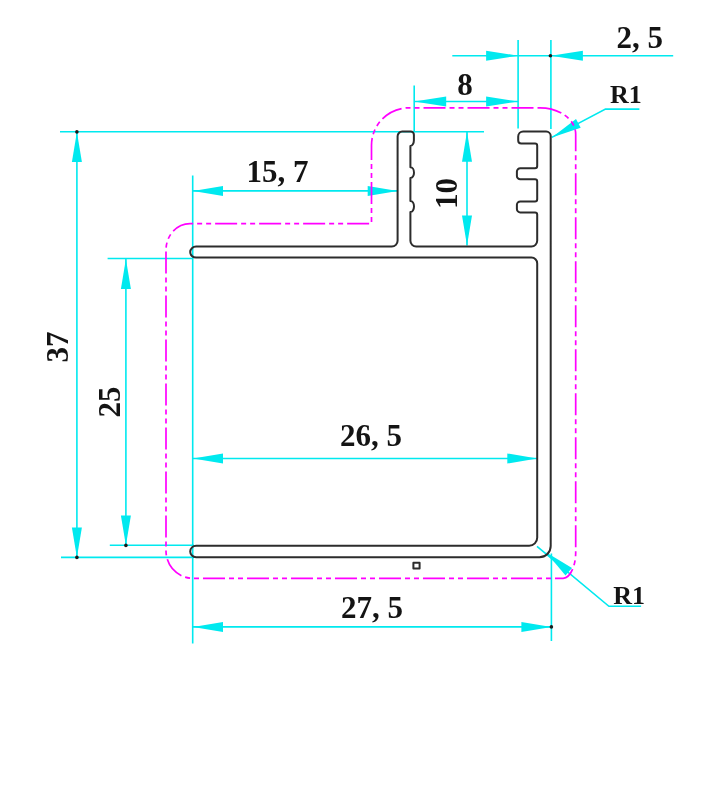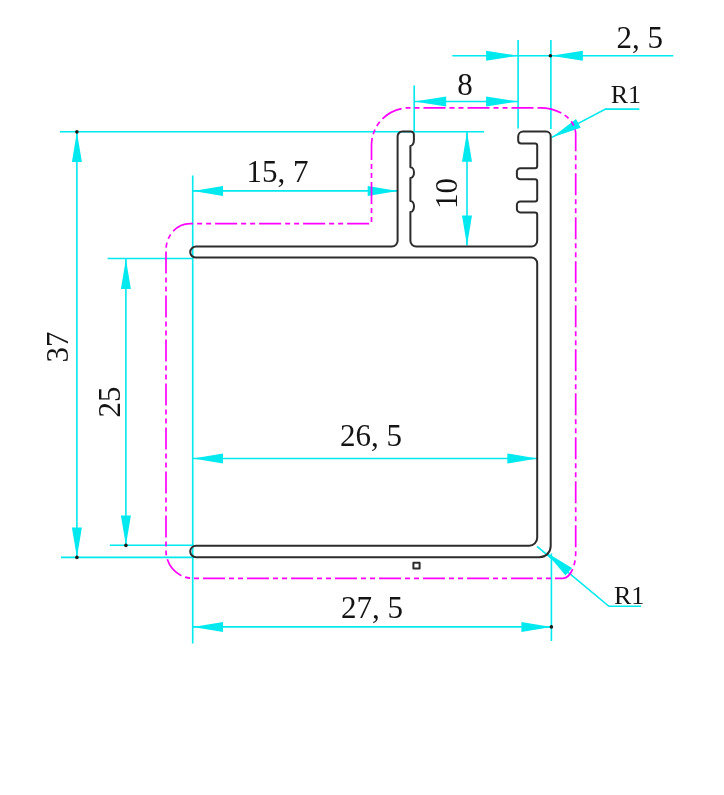--- a/index.html
+++ b/index.html
@@ -1,16 +1,16 @@
 <!DOCTYPE html>
 <html><head>
 <meta charset="utf-8">
 <style>
   html,body{margin:0;padding:0;background:#ffffff;}
-  #page{width:724px;height:795px;position:relative;background:#ffffff;overflow:hidden;}
+  #page{width:724px;height:795px;position:relative;background:#ffffff;overflow:hidden;font-weight:bold;}
   svg{display:block;}
   text{font-family:"Liberation Serif", serif;fill:#141414;}
 </style>
 </head>
 <body>
 <div id="page">
 <svg width="724" height="795" viewBox="0 0 724 795">
   <rect x="0" y="0" width="724" height="795" fill="#ffffff"></rect>
 
   <g stroke="#00e9ef" stroke-width="1.6" fill="none">

